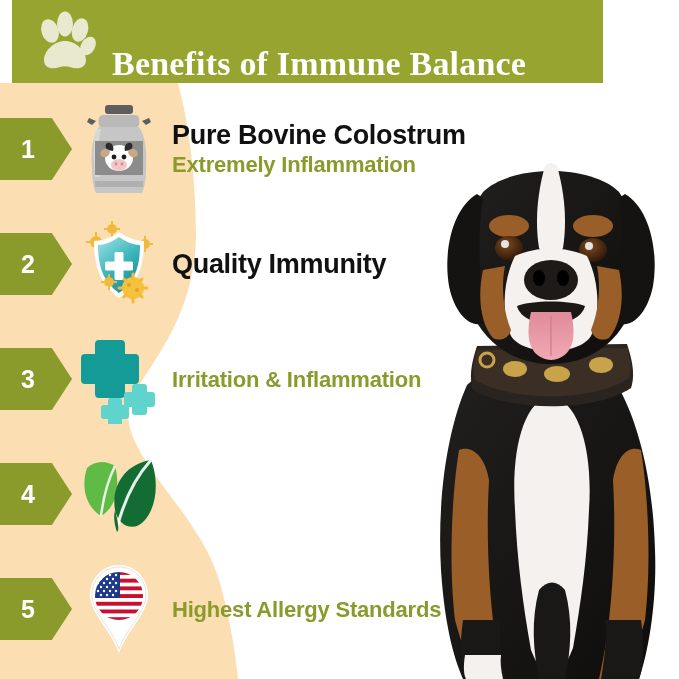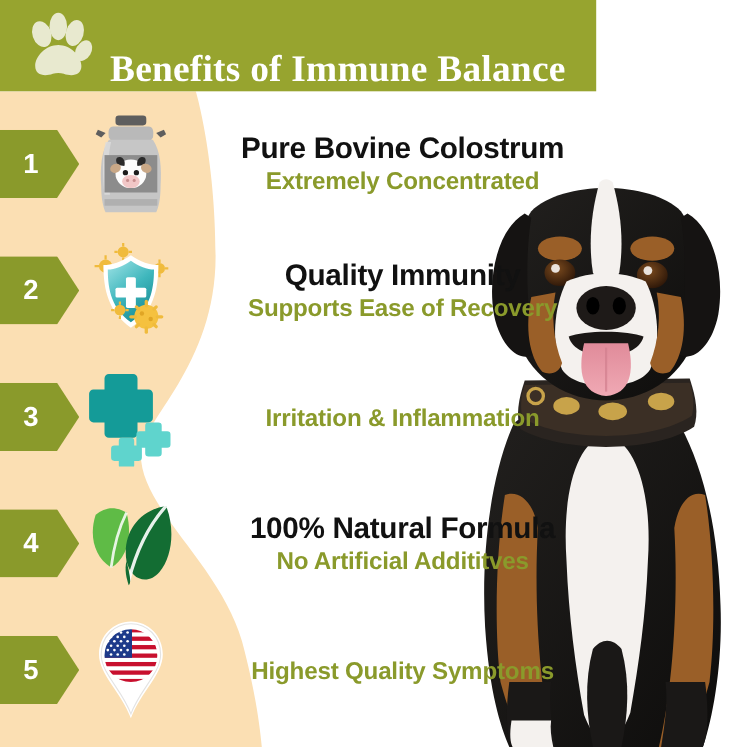--- a/index.html
+++ b/index.html
@@ -11,22 +11,22 @@
   }
   .infographic{
     position:relative;
     width:679px;height:679px;
     background:#ffffff;
     overflow:hidden;
   }
 
   
   .header{
-    position:absolute;left:0;top:0;
-    width:542px;height:83px;
+    position:absolute;left:12px;top:0;
+    width:591px;height:83px;
     background:#97a42f;
     display:flex;align-items:center;
     z-index:6;
   }
   .paw-icon{
     position:absolute;left:22px;top:11px;
     width:62px;height:62px;
   }
   .header-title{
     position:absolute;left:100px;top:0;height:83px;
@@ -103,21 +103,20 @@
     display:flex;align-items:center;justify-content:center;
   }
   .icon-slot svg{display:block;}
 
   
   .row-text{
     flex:1 1 auto;
     margin-left:10px;
     display:flex;flex-direction:column;
     justify-content:center;
-    align-items:center;
   }
   .row-title{
     color:#111111;
     font-family:"Liberation Sans", sans-serif;
     font-weight:bold;
     font-size:27px;
     line-height:1.12;
     letter-spacing:-0.3px;
     white-space:nowrap;
   }
@@ -274,21 +273,21 @@
           <circle cx="28" cy="54" r="2.4" fill="#1c1c1c"></circle>
           <circle cx="38" cy="54" r="2.4" fill="#1c1c1c"></circle>
           <ellipse cx="33" cy="62" rx="8" ry="6" fill="#f2c7c7"></ellipse>
           <circle cx="30" cy="61" r="1.4" fill="#c98f8f"></circle>
           <circle cx="36" cy="61" r="1.4" fill="#c98f8f"></circle>
           <rect x="9" y="78" width="48" height="6" fill="#b0b0b0"></rect>
         </svg>
       </div>
       <div class="row-text">
         <div class="row-title">Pure Bovine Colostrum</div>
-        <div class="row-sub">Extremely Concentrated</div>
+        <div class="row-sub">Extremely Inflammation</div>
       </div>
     </div>
 
     <div class="row row-2">
       <div class="badge">
         <div class="badge-shape"></div>
         <div class="badge-num">2</div>
       </div>
       <div class="icon-slot">
         <svg width="80" height="88" viewBox="0 0 80 88" xmlns="http://www.w3.org/2000/svg">
@@ -357,21 +356,20 @@
               <line x1="30" y1="54" x2="30" y2="57"></line>
                 <line x1="30" y1="67" x2="30" y2="70"></line>
               <line x1="22" y1="62" x2="25" y2="62"></line>
                 <line x1="35" y1="62" x2="38" y2="62"></line>
             </g>
           </g>
         </svg>
       </div>
       <div class="row-text">
         <div class="row-title">Quality Immunity</div>
-        <div class="row-sub">Supports Ease of Recovery</div>
       </div>
     </div>
 
     <div class="row row-3">
       <div class="badge">
         <div class="badge-shape"></div>
         <div class="badge-num">3</div>
       </div>
       <div class="icon-slot">
         <svg width="80" height="90" viewBox="0 0 80 90" xmlns="http://www.w3.org/2000/svg">
@@ -400,24 +398,20 @@
         <svg width="80" height="84" viewBox="0 0 80 84" xmlns="http://www.w3.org/2000/svg">
 
           <path d="M8,16 C2,34 6,54 22,64 C36,56 42,36 36,14 C26,8 16,9 8,16 Z" fill="#5fbb46"></path>
           <path d="M22,64 C24,48 28,30 36,14" stroke="#ffffff" stroke-width="2.5" fill="none" opacity="0.85"></path>
 
           <path d="M72,8 C46,12 32,34 36,58 C40,76 56,80 66,68
                    C78,54 80,28 72,8 Z" fill="#136d33"></path>
           <path d="M38,76 C44,52 54,28 72,8" stroke="#ffffff" stroke-width="3" fill="none" opacity="0.9"></path>
           <path d="M36,58 C40,74 40,78 38,80 C36,74 34,66 36,58 Z" fill="#136d33"></path>
         </svg>
-      </div>
-      <div class="row-text">
-        <div class="row-title">100% Natural Formula</div>
-        <div class="row-sub">No Artificial Addititves</div>
       </div>
     </div>
 
     <div class="row row-5">
       <div class="badge">
         <div class="badge-shape"></div>
         <div class="badge-num">5</div>
       </div>
       <div class="icon-slot">
         <svg width="70" height="92" viewBox="0 0 70 92" xmlns="http://www.w3.org/2000/svg">
@@ -465,18 +459,18 @@
                 <circle cx="32" cy="28" r="1.2"></circle>
               <circle cx="17" cy="32" r="1.2"></circle>
                 <circle cx="23" cy="32" r="1.2"></circle>
               <circle cx="29" cy="32" r="1.2"></circle>
             </g>
           </g>
           <circle cx="35" cy="33" r="25" fill="none" stroke="#ffffff" stroke-width="2"></circle>
         </svg>
       </div>
       <div class="row-text">
-        <div class="row-sub">Highest Quality Symptoms</div>
+        <div class="row-sub">Highest Allergy Standards</div>
       </div>
     </div>
 
   </div>
 </div>
 
 </body></html>

